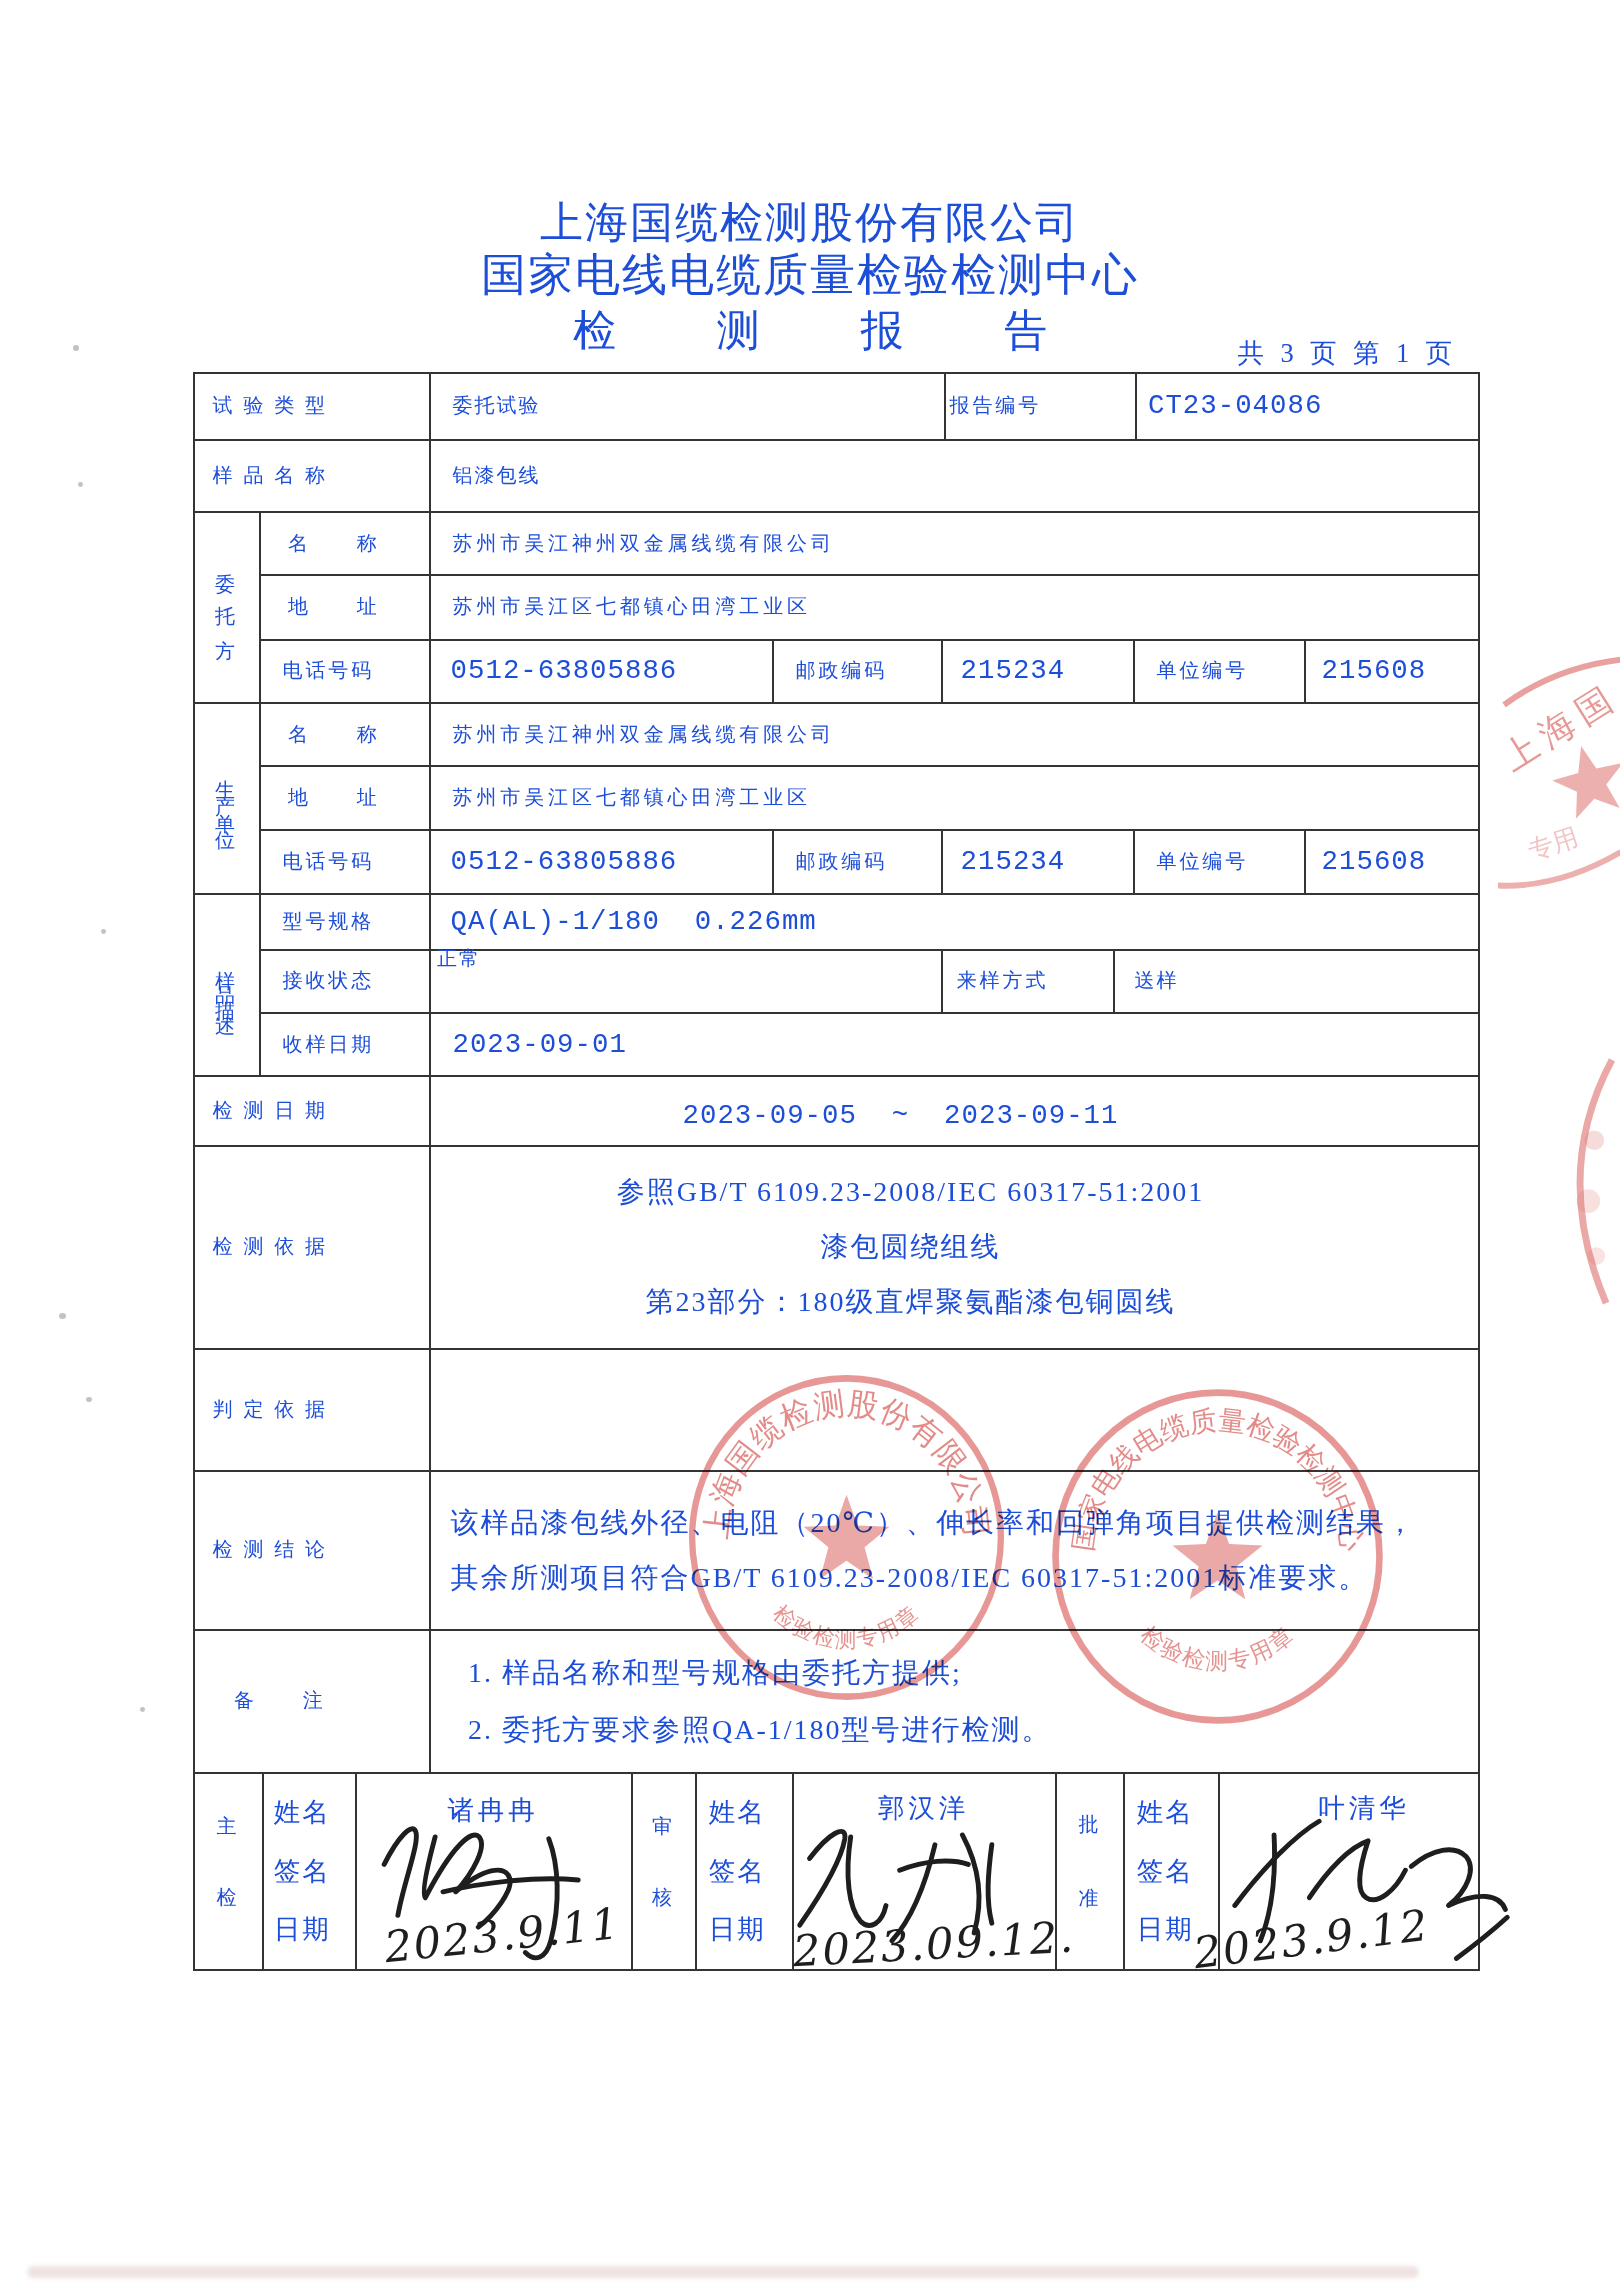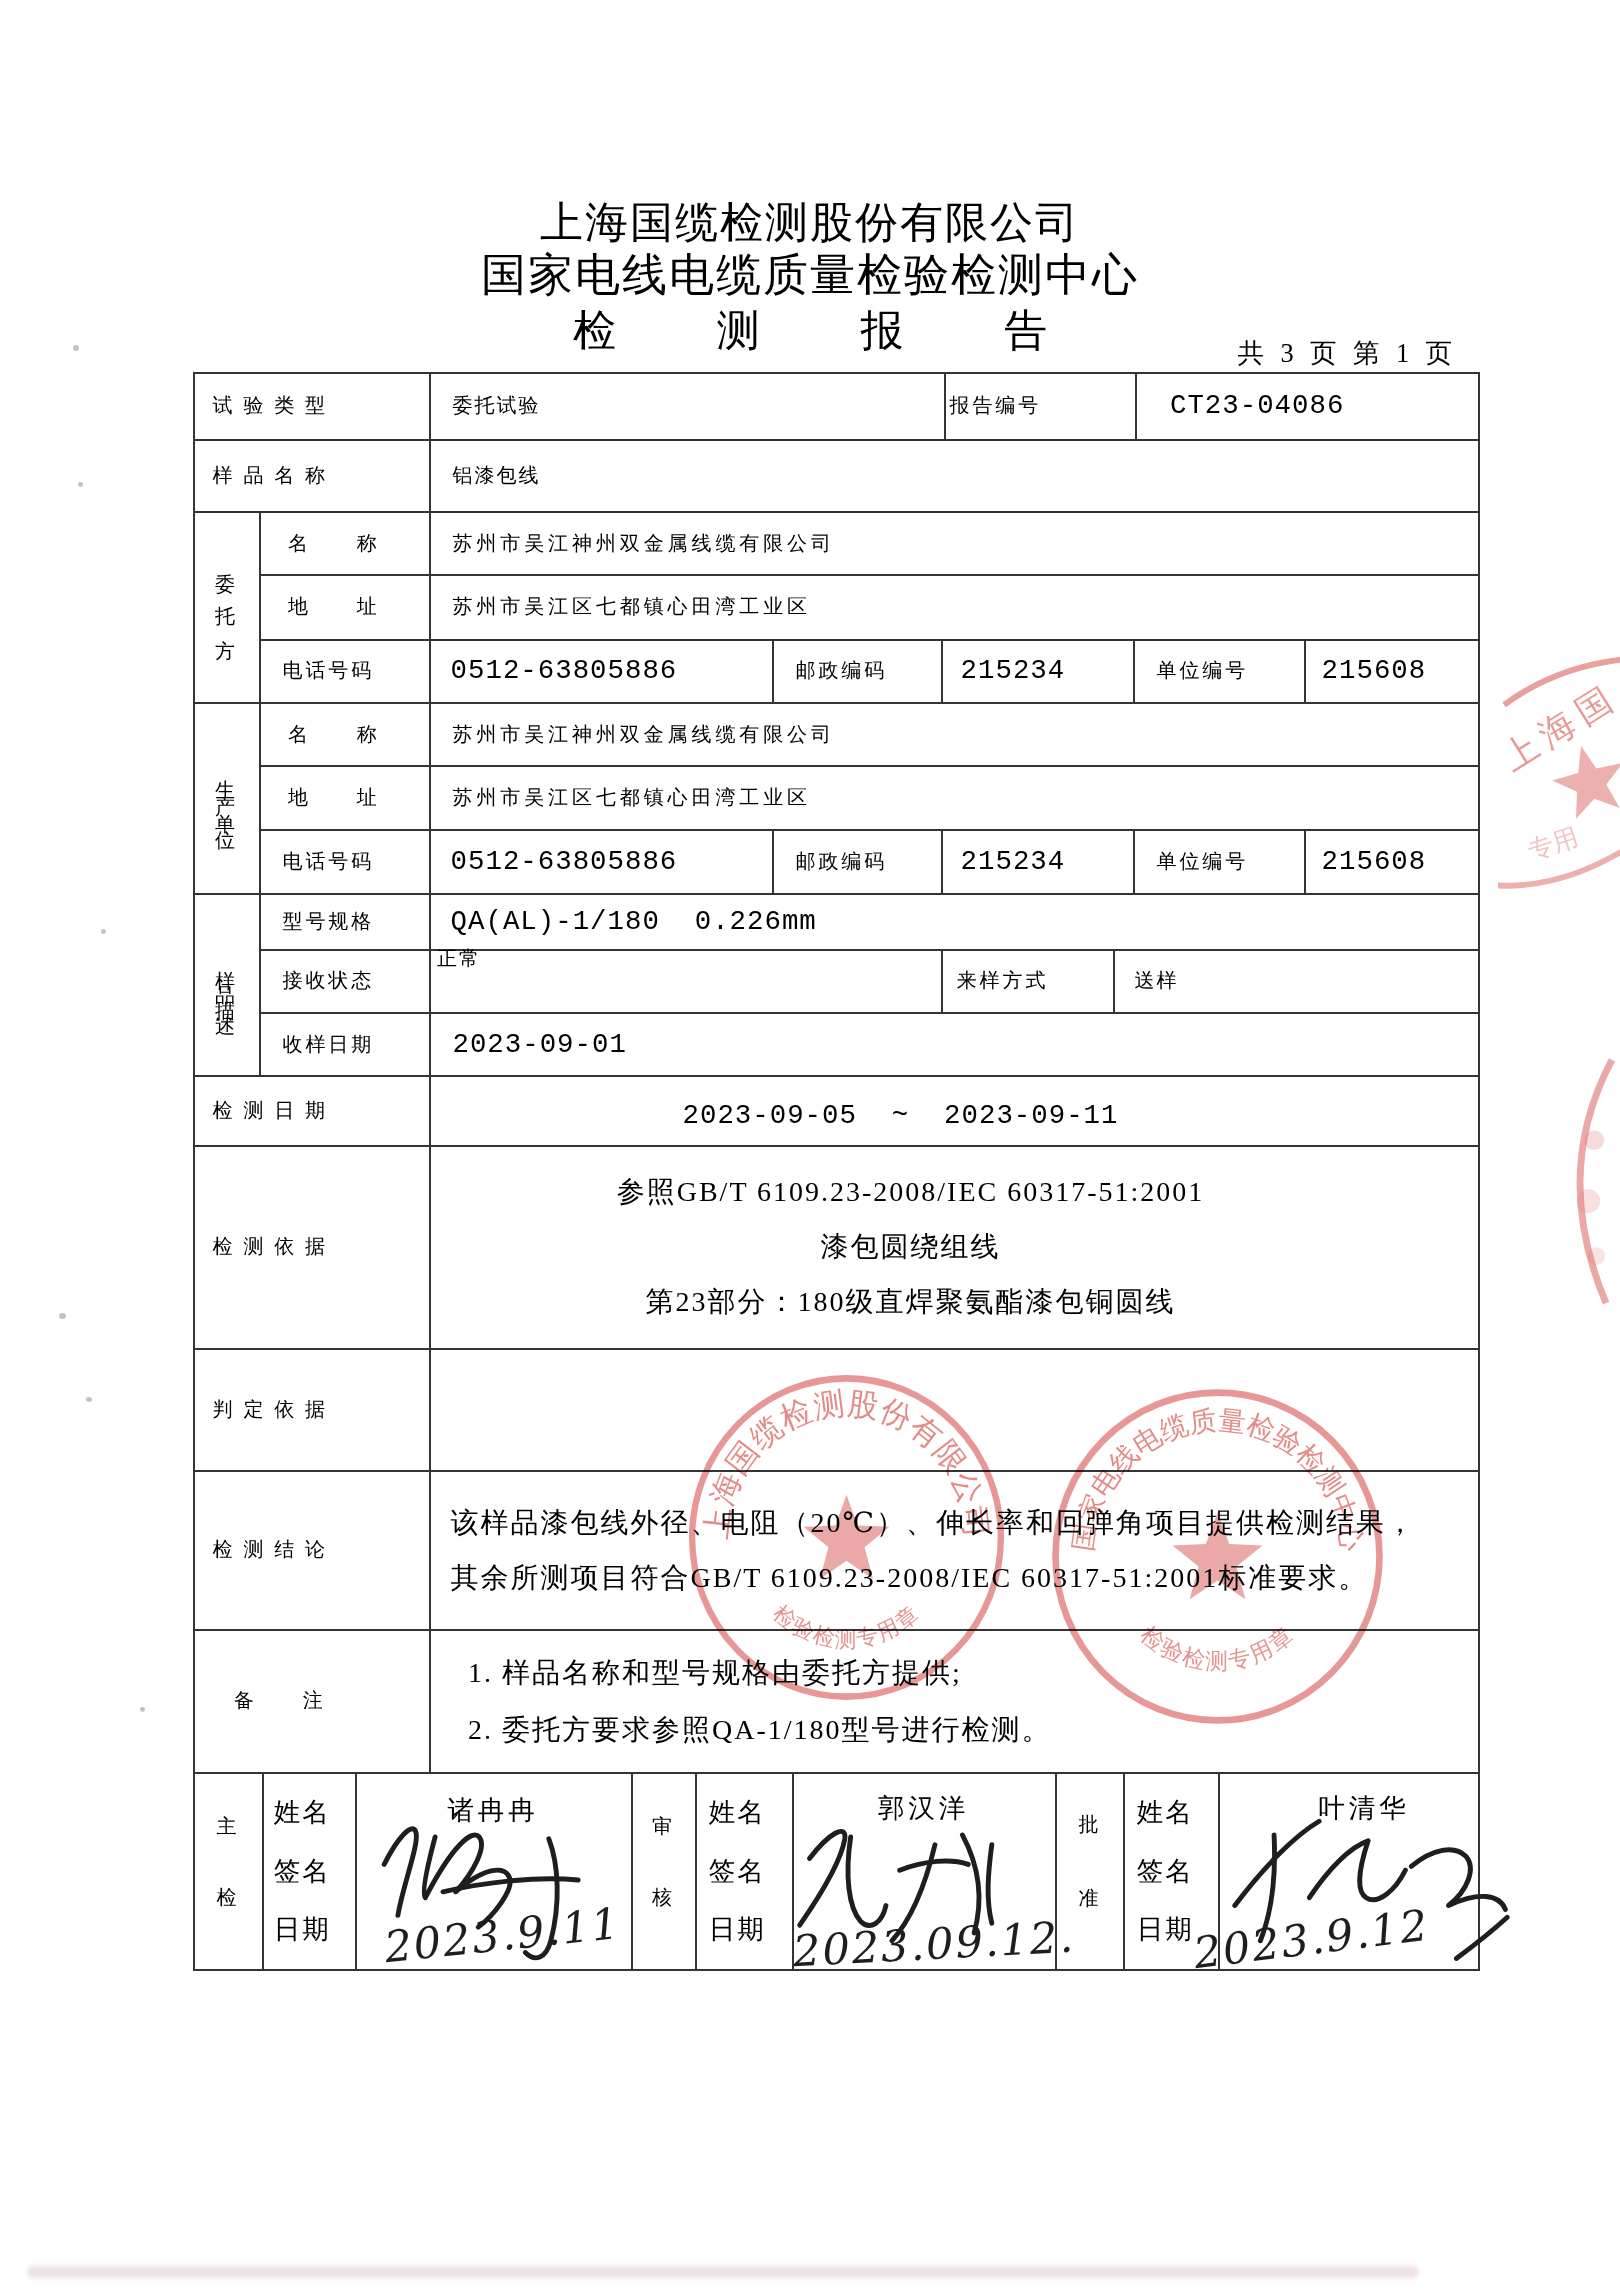--- a/index.html
+++ b/index.html
@@ -1,17 +1,17 @@
 <!DOCTYPE html>
 <html style="--seal: #d9625f; --ink: #1e1e1e;"><head>
 <meta charset="utf-8">
 <style>
   html,body{margin:0;padding:0;background:#e8e8e8;}
   .page{position:relative;width:1620px;height:2292px;background:#ffffff;overflow:hidden;
-        font-family:"Liberation Serif","DejaVu Serif",serif;color:#000000;}
+        font-family:"Liberation Serif","DejaVu Serif",serif;color:#1d4ed8;}
   .hdr{position:absolute;left:0;width:100%;text-align:center;white-space:pre;}
   .hdr1{top:194px;font-size:43px;letter-spacing:2px;}
   .hdr2{top:245px;font-size:45px;letter-spacing:2px;}
   .hdr3{top:302px;font-size:43px;letter-spacing:45px;text-indent:45px;}
   .pageinfo{position:absolute;top:335px;right:163px;font-size:26.5px;letter-spacing:4.9px;white-space:pre;}
   
   .hl,.vl{position:absolute;background:#343434;display:block;}
   .hl{height:2px;}
   .vl{width:2px;}
   
@@ -92,21 +92,21 @@
     <i class="vl" style="left:695px;top:1772px;height:197px"></i>
     <i class="vl" style="left:792px;top:1772px;height:197px"></i>
     <i class="vl" style="left:1055px;top:1772px;height:197px"></i>
     <i class="vl" style="left:1123px;top:1772px;height:197px"></i>
     <i class="vl" style="left:1218px;top:1772px;height:197px"></i>
   </div>
 
   <div class="c lbl" style="left:193px;top:372px;width:236px;height:67px;padding-left:19.6px">试 验 类 型</div>
   <div class="c" style="left:429px;top:372px;width:515px;height:67px;padding-left:23.5px">委托试验</div>
   <div class="c lbl" style="left:924px;top:372px;width:191px;height:67px;padding-left:25.5px">报告编号</div>
-  <div class="c mono" style="left:1135px;top:372px;width:345px;height:67px;padding-left:35px">CT23-04086</div>
+  <div class="c mono" style="left:1135px;top:372px;width:345px;height:67px;padding-left:13px">CT23-04086</div>
 
   <div class="c lbl" style="left:193px;top:439px;width:236px;height:72px;padding-left:19.6px">样 品 名 称</div>
   <div class="c" style="left:429px;top:439px;width:1051px;height:72px;padding-left:23.5px">铝漆包线</div>
 
   <div class="c vert" style="left:193px;top:511px;width:66px;height:191px;letter-spacing:33px">委托方</div>
   <div class="c lbl" style="left:259px;top:511px;width:171px;height:64px;padding-left:29px">名　　称</div>
   <div class="c ls4" style="left:429px;top:511px;width:1051px;height:64px;padding-left:23.5px">苏州市吴江神州双金属线缆有限公司</div>
   <div class="c lbl" style="left:259px;top:574px;width:171px;height:65px;padding-left:29px">地　　址</div>
   <div class="c ls4" style="left:429px;top:574px;width:1051px;height:65px;padding-left:23.5px">苏州市吴江区七都镇心田湾工业区</div>
   <div class="c lbl" style="left:259px;top:639px;width:171px;height:63px;padding-left:23.5px">电话号码</div>

